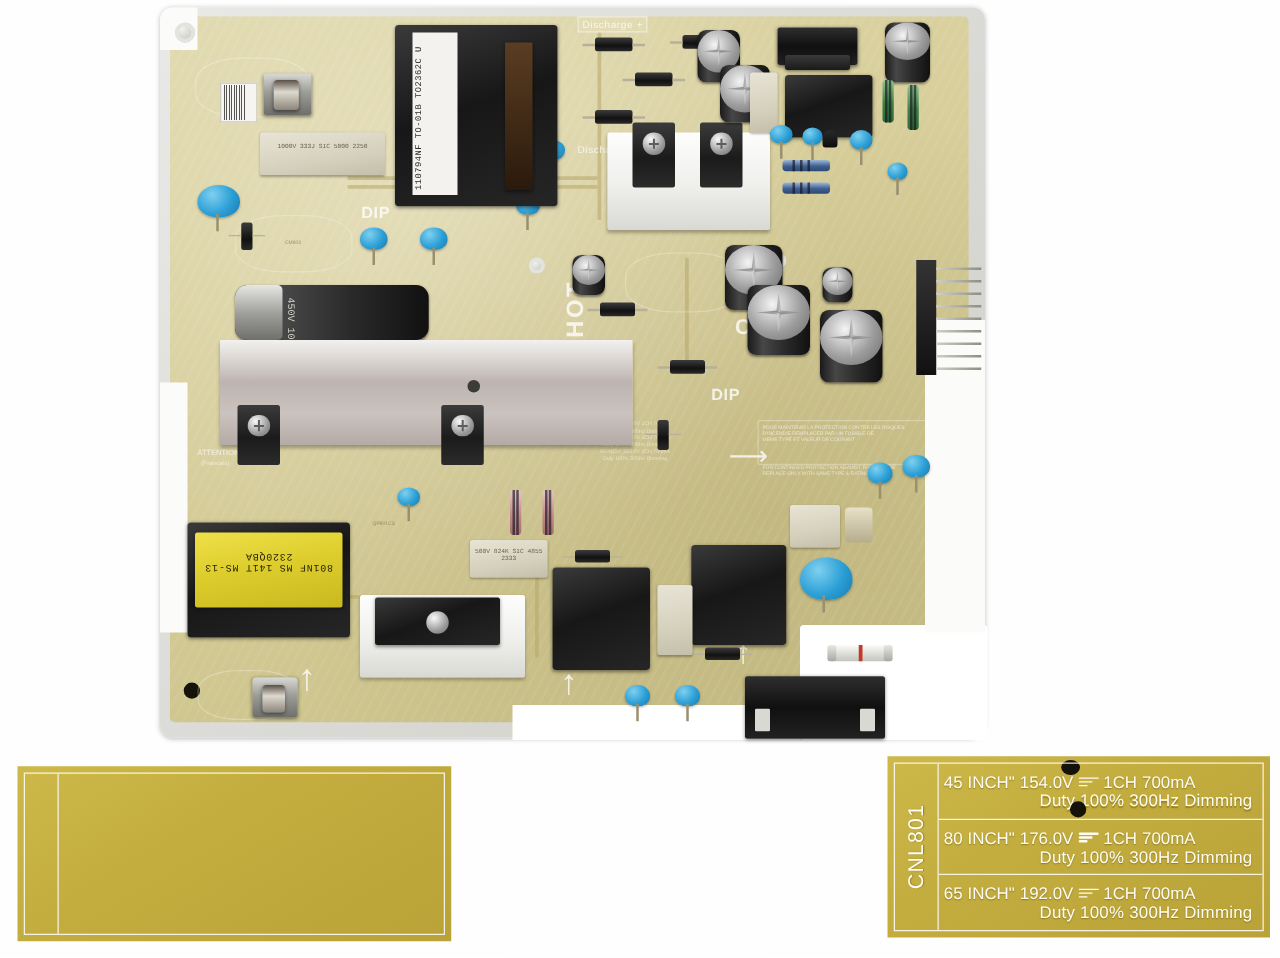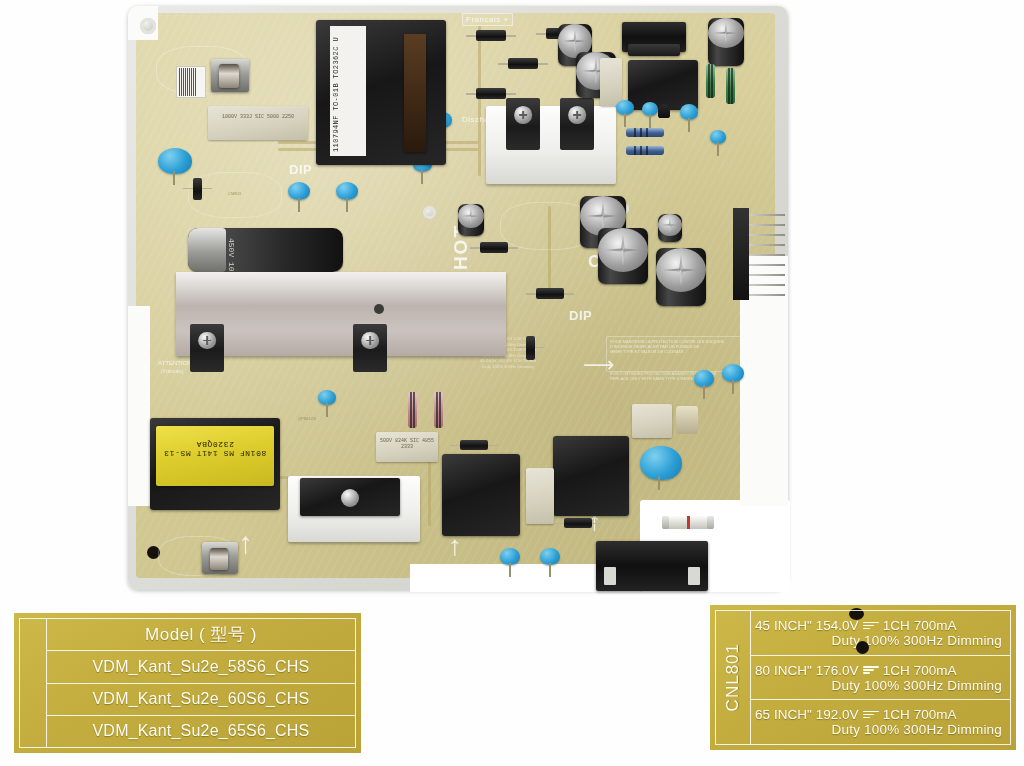--- a/index.html
+++ b/index.html
@@ -166,21 +166,21 @@
     <div class="silk-out" style="left:520px;top:520px;width:78px;height:40px;border-radius:40%;opacity:.5;"></div>
 
     <div class="silk" style="left:230px;top:20px;font-size:26px;">↑</div>
     <div class="silk" style="left:110px;top:520px;font-size:30px;">↑</div>
     <div class="silk" style="left:320px;top:524px;font-size:28px;">↑</div>
     <div class="silk" style="left:460px;top:500px;font-size:26px;">↑</div>
     <div class="silk" style="left:259px;top:425px;font-size:24px;">⟶</div>
     <div class="silk" style="left:455px;top:346px;font-size:22px;">⟶</div>
     <div class="silk" style="left:425px;top:152px;font-size:20px;">⟶</div>
 
-    <div class="silk" style="left:334px;top:7px;font-size:8px;background:rgba(255,255,255,.1);padding:1px 3px;border:1px solid rgba(255,255,255,.45);">Francais +</div>
+    <div class="silk" style="left:334px;top:7px;font-size:8px;background:rgba(255,255,255,.1);padding:1px 3px;border:1px solid rgba(255,255,255,.45);">Discharge +</div>
     <div class="silk" style="left:334px;top:65px;font-size:8px;margin-top:44px;">Discharge -</div>
     <div class="silk" style="left:161px;top:156px;font-size:13px;font-weight:bold;">DIP</div>
     <div class="silk" style="left:441px;top:302px;font-size:13px;font-weight:bold;">DIP</div>
     <div class="silk" style="left:259px;top:426px;font-size:13px;font-weight:bold;">DIP</div>
     <div class="silk" style="left:322px;top:218px;font-size:19px;font-weight:bold;writing-mode:vertical-rl;transform:rotate(180deg);letter-spacing:2px;">HOT</div>
     <div class="silk" style="left:460px;top:246px;font-size:17px;font-weight:bold;letter-spacing:1px;">COLD</div>
     <div class="tiny" style="left:30px;top:354px;font-size:6px;color:rgba(255,255,255,.72);">ATTENTION</div>
     <div class="tiny" style="left:33px;top:362px;font-size:5px;color:rgba(255,255,255,.6);">(Francais)</div>
 
     <div class="silk-out" style="left:478px;top:330px;width:140px;height:34px;opacity:.55;"></div>
@@ -366,26 +366,20 @@
       <div style="position:absolute;right:8px;top:26px;width:12px;height:18px;background:#d9d9d3;border-radius:1px;"></div>
     </div>
     <div class="blackblk" style="left:74px;top:536px;width:36px;height:32px;background:linear-gradient(180deg,#d8d8d4,#9d9d98 45%,#6e6e6a);"></div>
     <div class="blackblk" style="left:82px;top:542px;width:18px;height:22px;background:linear-gradient(180deg,#5a5046,#ded9cf 40%,#8c857a);"></div>
     <div class="cerdisc" style="left:582px;top:124px;width:16px;height:14px;"></div>
   </div>
 
   <div class="tbl" id="model-table">
     <div class="tbl-inner">
       <div class="model-col-a"></div>
-      <div class="model-rows">
-        <div class="model-row" id="model-head">Model ( 型号 )</div>
-        <div class="model-row model-val">VDM_Kant_Su2e_58S6_CHS</div>
-        <div class="model-row model-val">VDM_Kant_Su2e_60S6_CHS</div>
-        <div class="model-row model-val">VDM_Kant_Su2e_65S6_CHS</div>
-      </div>
     </div>
   </div>
 
   <div class="tbl" id="spec-table">
     <div class="blob" style="left:139px;top:3px;width:15px;height:12px;"></div>
     <div class="tbl-inner">
       <div class="spec-col-a">
         <span>CNL801</span>
       </div>
       <div class="spec-rows">

